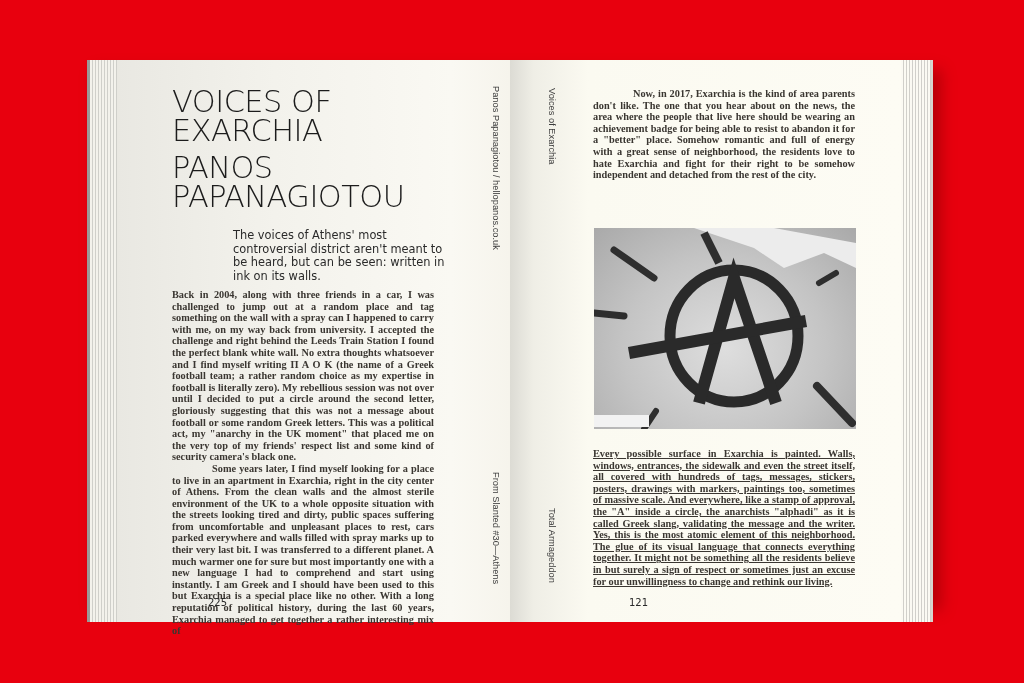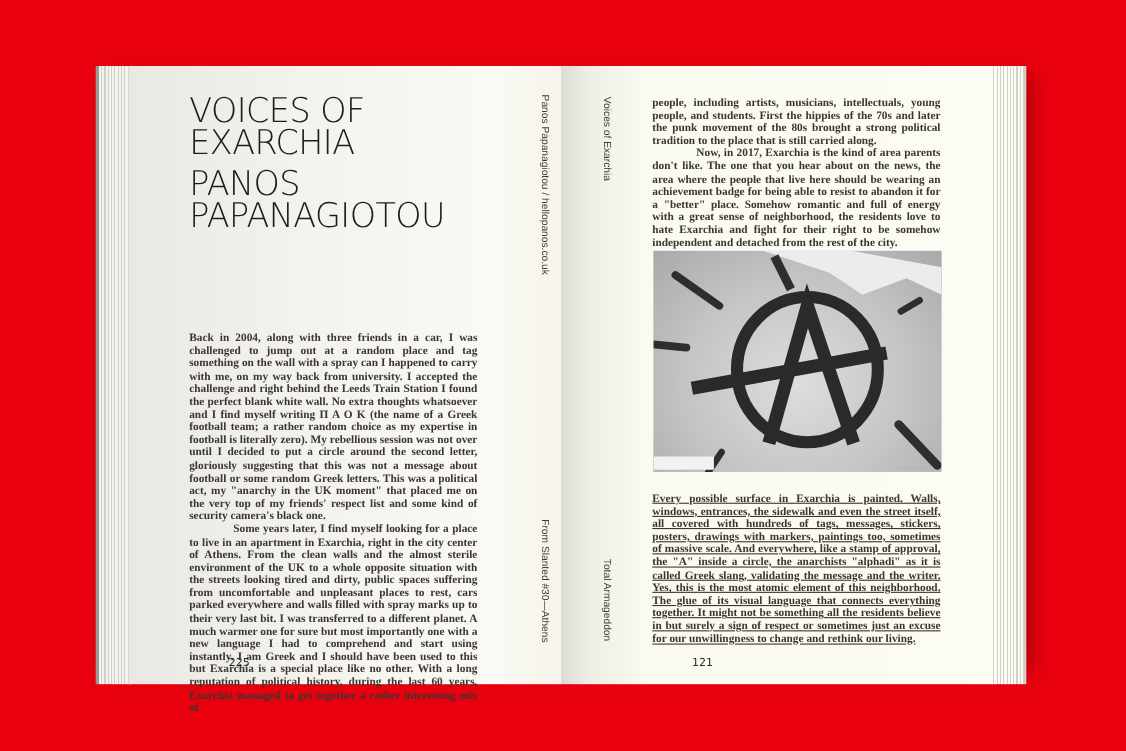--- a/index.html
+++ b/index.html
@@ -43,21 +43,21 @@
     font-family: "DejaVu Sans", sans-serif; font-size: 11.4px; line-height: 13.5px;
     color: #2a2a2a;
   }
   .body {
     font-family: "Liberation Serif", serif; font-weight: bold;
     font-size: 10.3px; line-height: 11.6px; color: #3a3631;
     text-align: justify; hyphens: auto;
   }
   .body p { margin: 0; }
   .body p.indent { text-indent: 40px; }
-  .left-body { position: absolute; left: 55px; top: 242px; width: 262px; }
+  .left-body { position: absolute; left: 55px; top: 229px; width: 262px; }
   .right-body-top { position: absolute; left: 83px; top: 28px; width: 262px; }
   .right-body-bottom { position: absolute; left: 83px; top: 388px; width: 262px; text-decoration: underline; }
   .pagenum {
     position: absolute; font-family: "DejaVu Sans", sans-serif; font-size: 10px; color: #2a2a2a;
   }
   .vtext {
     position: absolute; writing-mode: vertical-rl;
     font-family: "Liberation Sans", sans-serif; font-size: 9.3px; color: #3c3c3c; white-space: nowrap;
   }
   .photo {
@@ -74,34 +74,34 @@
   <div class="edge left"></div>
 
   <div class="page left">
     <div class="title">
       <div>VOICES OF</div>
       <div>EXARCHIA</div>
       <div class="gap"></div>
       <div>PANOS</div>
       <div>PAPANAGIOTOU</div>
     </div>
+    <div class="lede">The voices of Athens' most controversial district aren't meant to be heard, but can be seen: written in ink on its walls.</div>
     <div class="body left-body">
       <p>Back in 2004, along with three friends in a car, I was challenged to jump out at a random place and tag something on the wall with a spray can I happened to carry with me, on my way back from university. I accepted the challenge and right behind the Leeds Train Station I found the perfect blank white wall. No extra thoughts whatsoever and I find myself writing Π Α Ο Κ (the name of a Greek football team; a rather random choice as my expertise in football is literally zero). My rebellious session was not over until I decided to put a circle around the second letter, gloriously suggesting that this was not a message about football or some random Greek letters. This was a political act, my "anarchy in the UK moment" that placed me on the very top of my friends' respect list and some kind of security camera's black one.</p>
       <p class="indent">Some years later, I find myself looking for a place to live in an apartment in Exarchia, right in the city center of Athens. From the clean walls and the almost sterile environment of the UK to a whole opposite situation with the streets looking tired and dirty, public spaces suffering from uncomfortable and unpleasant places to rest, cars parked everywhere and walls filled with spray marks up to their very last bit. I was transferred to a different planet. A much warmer one for sure but most importantly one with a new language I had to comprehend and start using instantly. I am Greek and I should have been used to this but Exarchia is a special place like no other. With a long reputation of political history, during the last 60 years, Exarchia managed to get together a rather interesting mix of</p>
     </div>
     <div class="pagenum" style="left:91px; top:537px;">225</div>
     <div class="vtext" style="left:374px; top:26px;">Panos Papanagiotou / hellopanos.co.uk</div>
     <div class="vtext" style="left:374px; top:412px;">From Slanted #30—Athens</div>
   </div>
 
   <div class="page right">
     <div class="vtext" style="left:37px; top:28px;">Voices of Exarchia</div>
     <div class="vtext" style="left:37px; top:448px;">Total Armageddon</div>
     <div class="body right-body-top">
-      <p>people, including artists, musicians, intellectuals, young people, and students. First the hippies of the 70s and later the punk movement of the 80s brought a strong political tradition to the place that is still carried along.</p>
       <p class="indent">Now, in 2017, Exarchia is the kind of area parents don't like. The one that you hear about on the news, the area where the people that live here should be wearing an achievement badge for being able to resist to abandon it for a "better" place. Somehow romantic and full of energy with a great sense of neighborhood, the residents love to hate Exarchia and fight for their right to be somehow independent and detached from the rest of the city.</p>
     </div>
     <div class="photo">
       <svg width="262" height="201" viewBox="0 0 262 201">
         <path d="M100 0 L180 0 L262 15 L262 40 L230 25 L190 40 L160 20 Z" fill="#ececec"></path>
         <path d="M20 22 L60 50" stroke="#2e2e2e" stroke-width="7" stroke-linecap="round"></path>
         <path d="M0 85 L30 88" stroke="#2e2e2e" stroke-width="7" stroke-linecap="round"></path>
         <path d="M225 55 L242 45" stroke="#2e2e2e" stroke-width="6" stroke-linecap="round"></path>
         <path d="M223 158 L258 195" stroke="#2e2e2e" stroke-width="8" stroke-linecap="round"></path>
         <path d="M62 183 L50 201" stroke="#2e2e2e" stroke-width="6" stroke-linecap="round"></path>

